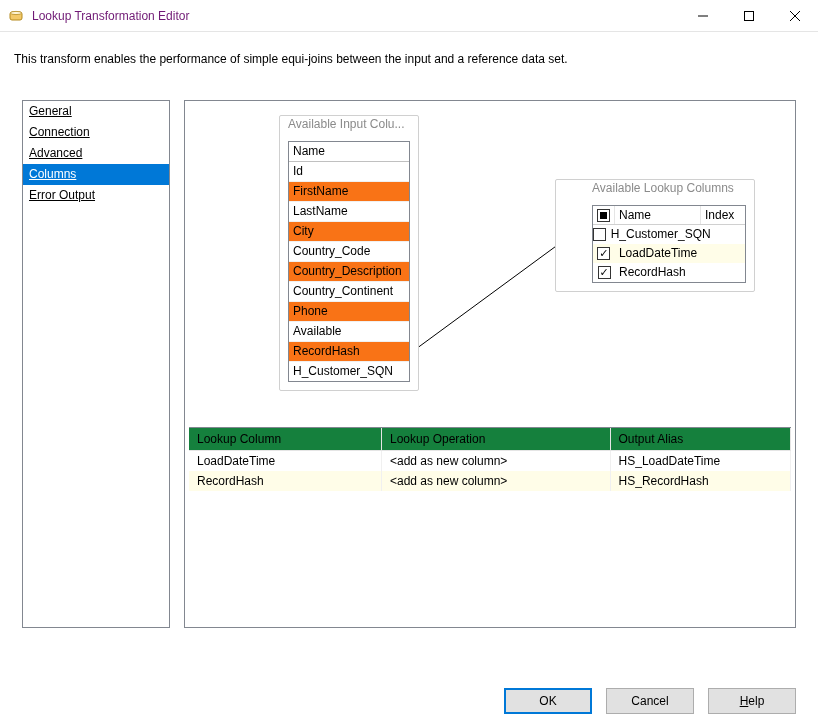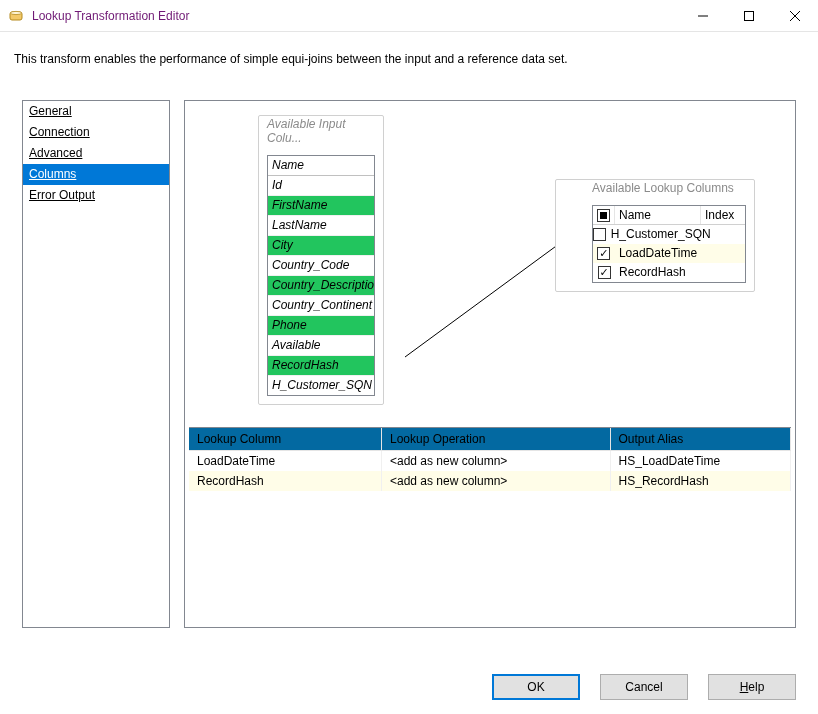--- a/index.html
+++ b/index.html
@@ -50,25 +50,25 @@
     font-size: 12px; color: #8b8b8b; padding: 2px 8px 6px;
     border-bottom: 0; margin-top: -1px;
   }
   .gbox-body {
     margin: 4px 8px 8px; border: 1px solid #828790; background: #fff;
   }
   .list-row {
     font-size: 12px; padding: 2px 4px; border-bottom: 1px solid #f0f0f0;
     line-height: 15px; cursor: pointer; white-space: nowrap; overflow: hidden;
   }
-  .list-row.alt { background: #22c55e; }
+  .list-row.alt { background: #f97316; }
   .list-row:last-child { border-bottom: none; }
 
   
-  #input-box { left: 73px; top: 14px; width: 126px; font-style: italic; }
+  #input-box { left: 94px; top: 14px; width: 140px; }
 
   
   #lookup-box { left: 370px; top: 78px; width: 200px; padding-left: 28px; }
   .lk-header {
     display: flex; font-size: 12px; background: #fff; border-bottom: 1px solid #d0d0d0;
   }
   .lk-header .cbcol { width: 22px; display:flex; align-items:center; justify-content:center; padding: 2px 0; border-right: 1px solid #e5e5e5; }
   .lk-header .namecol { flex: 1; padding: 2px 4px; border-right: 1px solid #e5e5e5; }
   .lk-header .idxcol { width: 44px; padding: 2px 4px; }
   .lk-row { display: flex; font-size: 12px; line-height: 17px; }
@@ -93,30 +93,30 @@
   .grid-wrap {
     height: 200px; border-top: 1px solid #828790; margin: 0 4px;
     display: flex; flex-direction: column;
   }
   table.mapping {
     width: 100%; border-collapse: collapse; font-size: 12px;
   }
   table.mapping th {
     text-align: left; font-weight: normal; padding: 4px 8px;
     border-bottom: 1px solid #e5e5e5; border-right: 1px solid #e5e5e5;
-    background: #0369a1;
+    background: #15803d;
   }
   table.mapping td {
     padding: 3px 8px; border-right: 1px solid #f0f0f0;
   }
   table.mapping tr.alt td { background: #fffde8; }
 
   
   .footer {
-    position: absolute; bottom: 14px; right: 22px; display: flex; gap: 20px;
+    position: absolute; bottom: 0; right: 22px; display: flex; gap: 14px;
   }
   .btn {
     width: 88px; height: 26px; border: 1px solid #adadad; background: #e1e1e1;
     font-size: 12px; cursor: pointer; display:flex; align-items:center; justify-content:center;
   }
   .btn.default { border: 2px solid #0078d7; background: #e1e1e1; }
   .underline { text-decoration: underline; }
 </style>
 </head>
 <body>

